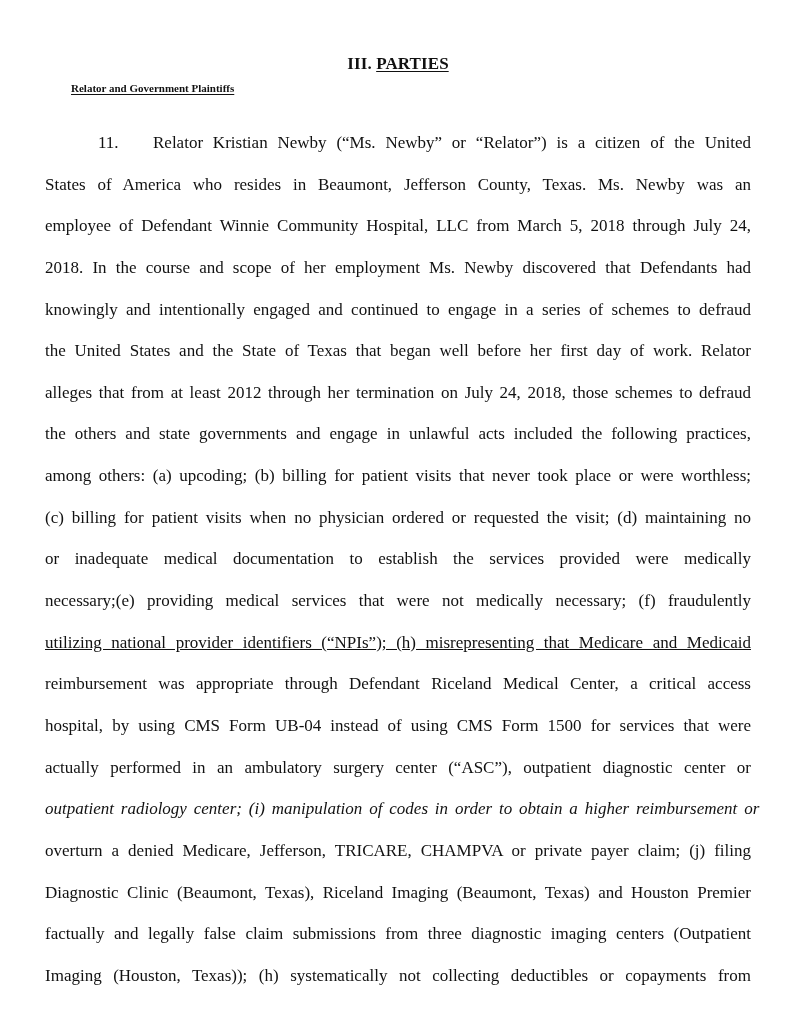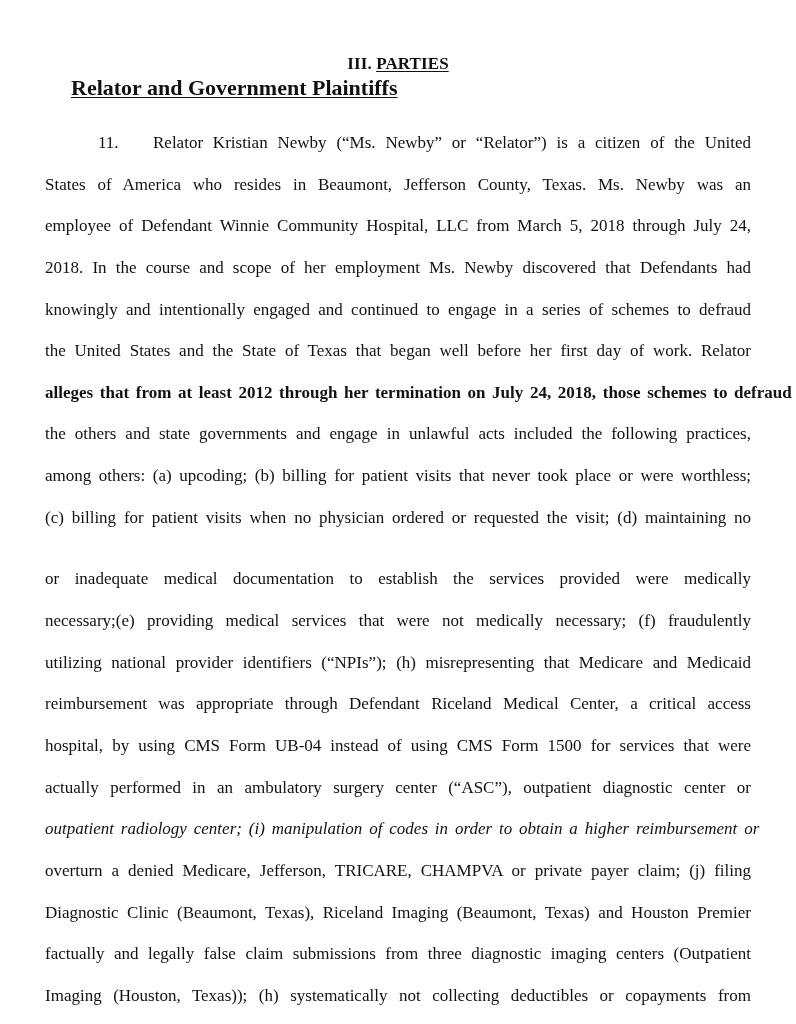--- a/index.html
+++ b/index.html
@@ -35,21 +35,21 @@
     .section-heading .u {
       text-decoration: underline;
       text-decoration-thickness: 1px;
       text-underline-offset: 2px;
     }
     .sub-heading {
       position: absolute;
       top: 78px;
       left: 71px;
       font-weight: bold;
-      font-size: 22px;
+      font-size: 11px;
       line-height: 20px;
       text-decoration: underline;
       text-decoration-thickness: 1px;
       text-underline-offset: 2px;
     }
     .para {
       position: absolute;
       left: 45px;
       top: 131px;
       width: 706px;
@@ -89,27 +89,27 @@
   <div class="para">
     <div class="justify-row" style="padding-left:53px; width:653px; justify-content:flex-start;">
       <span style="display:inline-block; width:55px;">11.</span>
       <span class="line" style="width: 598px; white-space: nowrap; text-align: left; word-spacing: 5.57682px;">Relator Kristian Newby (“Ms. Newby” or “Relator”) is a citizen of the United</span>
     </div>
     <span class="line" style="white-space: nowrap; text-align: left; word-spacing: 7.57212px;">States of America who resides in Beaumont, Jefferson County, Texas. Ms. Newby was an</span>
     <span class="line" style="white-space: nowrap; text-align: left; word-spacing: 3.75481px;">employee of Defendant Winnie Community Hospital, LLC from March 5, 2018 through July 24,</span>
     <span class="line" style="white-space: nowrap; text-align: center; word-spacing: 4.90513px;">2018. In the course and scope of her employment Ms. Newby discovered that Defendants had</span>
     <span class="line" style="white-space: nowrap; text-align: left; word-spacing: 4.0971px;">knowingly and intentionally engaged and continued to engage in a series of schemes to defraud</span>
     <span class="line" style="white-space: nowrap; text-align: left; word-spacing: 4.57353px;">the United States and the State of Texas that began well before her first day of work. Relator</span>
-    <span class="line" style="white-space: nowrap; text-align: center; word-spacing: 2.40137px; font-weight: bold;">alleges that from at least 2012 through her termination on July 24, 2018, those schemes to defraud</span>
+    <span class="line" style="white-space: nowrap; text-align: center; word-spacing: 2.40137px;">alleges that from at least 2012 through her termination on July 24, 2018, those schemes to defraud</span>
     <span class="line" style="white-space: nowrap; text-align: left; word-spacing: 4.34255px;">the others and state governments and engage in unlawful acts included the following practices,</span>
     <span class="line" style="white-space: nowrap; text-align: left; word-spacing: 3.35px;">among others: (a) upcoding; (b) billing for patient visits that never took place or were worthless;</span>
     <span class="line" style="white-space: nowrap; text-align: left; word-spacing: 3.6px;">(c) billing for patient visits when no physician ordered or requested the visit; (d) maintaining no</span>
-    <span class="line" style="white-space: nowrap; text-align: center; word-spacing: 11.2141px; margin-top: 20px;">or inadequate medical documentation to establish the services provided were medically</span>
+    <span class="line" style="white-space: nowrap; text-align: center; word-spacing: 11.2141px;">or inadequate medical documentation to establish the services provided were medically</span>
     <span class="line" style="white-space: nowrap; text-align: right; word-spacing: 8.10313px;">necessary;(e) providing medical services that were not medically necessary; (f) fraudulently</span>
-    <span class="line" style="white-space: nowrap; text-align: left; word-spacing: 5.35938px;">utilizing national provider identifiers (“NPIs”); (h) misrepresenting that Medicare and Medicaid</span>
+    <span class="line" style="white-space: nowrap; text-align: left; word-spacing: 5.35938px; text-decoration: underline;">utilizing national provider identifiers (“NPIs”); (h) misrepresenting that Medicare and Medicaid</span>
     <span class="line" style="white-space: nowrap; text-align: left; word-spacing: 7.08437px;">reimbursement was appropriate through Defendant Riceland Medical Center, a critical access</span>
     <span class="line" style="white-space: nowrap; text-align: left; word-spacing: 4.81979px;">hospital, by using CMS Form UB-04 instead of using CMS Form 1500 for services that were</span>
     <span class="line" style="white-space: nowrap; text-align: left; word-spacing: 7.13494px;">actually performed in an ambulatory surgery center (“ASC”), outpatient diagnostic center or</span>
     <span class="line" style="white-space: nowrap; text-align: right; word-spacing: 2.61272px; font-style: italic;">outpatient radiology center; (i) manipulation of codes in order to obtain a higher reimbursement or</span>
     <span class="line" style="white-space: nowrap; text-align: left; word-spacing: 4.55339px;">overturn a denied Medicare, Jefferson, TRICARE, CHAMPVA or private payer claim; (j) filing</span>
     <span class="line" style="white-space: nowrap; text-align: left; word-spacing: 4.18906px;">Diagnostic Clinic (Beaumont, Texas), Riceland Imaging (Beaumont, Texas) and Houston Premier</span>
     <span class="line" style="white-space: nowrap; text-align: left; word-spacing: 5.25568px;">factually and legally false claim submissions from three diagnostic imaging centers (Outpatient</span>
     <span class="line" style="white-space: nowrap; text-align: left; word-spacing: 7.25156px;">Imaging (Houston, Texas)); (h) systematically not collecting deductibles or copayments from</span>
   </div>
 

